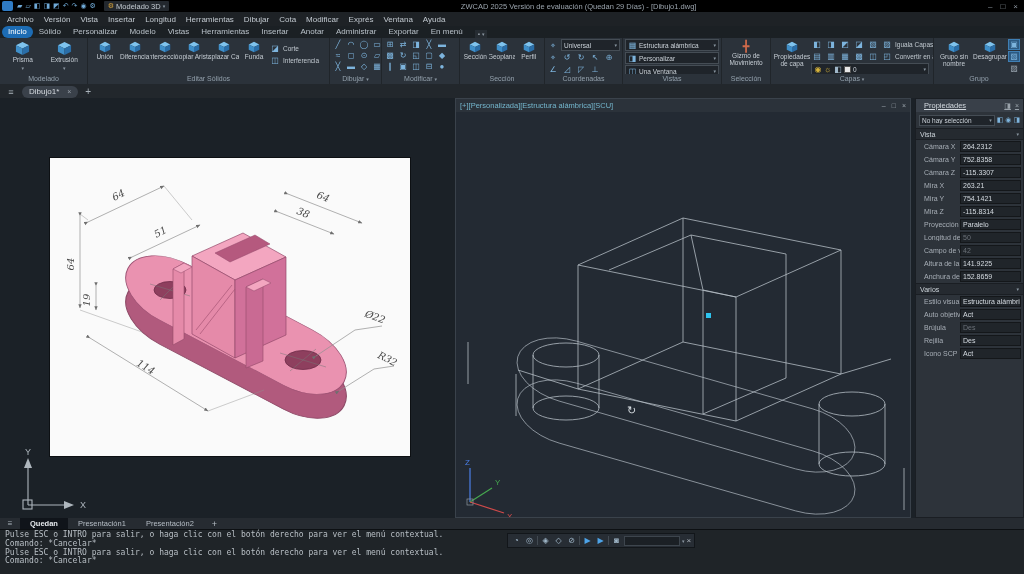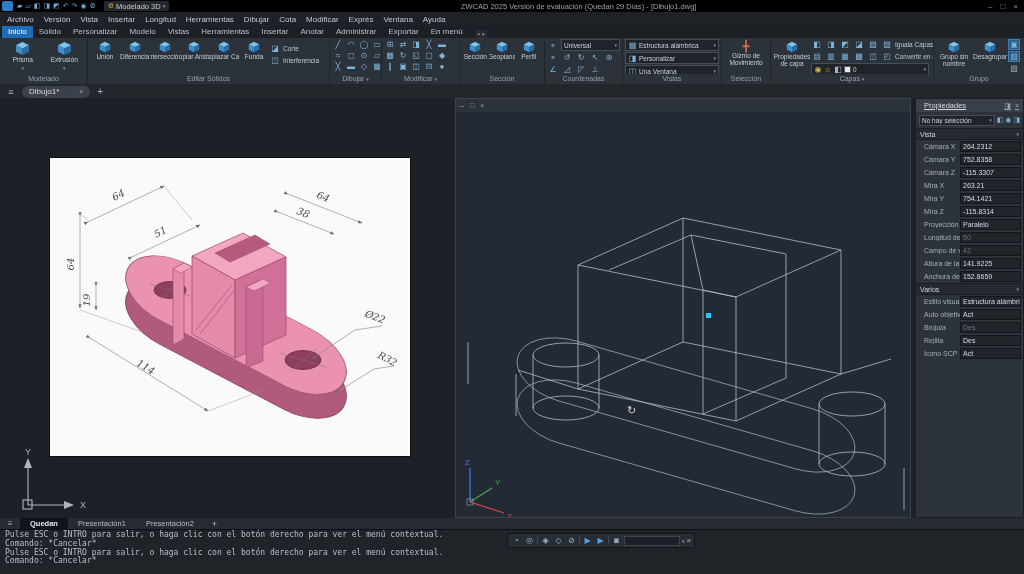--- a/index.html
+++ b/index.html
@@ -18,21 +18,21 @@
   .tbtitle { flex:1; text-align:center; font-size:7.5px; color:#9aa3ac; white-space:nowrap; overflow:hidden; }
   .winb { display:flex; gap:8px; margin-right:6px; }
   .winb span { font-size:8px; color:#8d969f; }
 
   
   .menubar { position:absolute; left:0; top:12px; width:1024px; height:14px; background:#1e2226; display:flex; align-items:center; padding-left:2px; }
   .menubar span { font-size:8px; color:#c2c9d0; padding:0 5px; }
 
   
   .tabrow { position:absolute; left:0; top:26px; width:1024px; height:12px; background:#1b2024; display:flex; align-items:flex-end; padding-left:2px; }
-  .tabrow .rtab { font-size:8px; color:#b8c0c8; padding:1px 6px 2px; }
+  .tabrow .rtab { font-size:8px; color:#b8c0c8; padding:1px 6px 2px;border-radius:6px; }
   .tabrow .rtab.act { background:#1d6cb4; color:#fff; }
   .rtoggle { display:flex; align-items:center; gap:2px; margin-left:6px; font-size:6px; color:#9aa3ab; background:#262c32; padding:1px 3px; }
 
   
   .ribbon { position:absolute; left:0; top:38px; width:1024px; height:46px; background:#2b323a; display:flex; }
   .grp { height:46px; border-right:1px solid #20252a; display:flex; flex-direction:column; }
   .grp-body { flex:1; display:flex; padding:1px 2px 0; overflow:hidden; }
   .grp-label { height:10px; font-size:7px; color:#93a0ac; text-align:center; line-height:10px; white-space:nowrap; }
   .bigbtn { flex:1; display:flex; flex-direction:column; align-items:center; justify-content:flex-start; padding-top:2px; gap:1px; font-size:6.5px; color:#c6cdd4; text-align:center; line-height:6.5px; overflow:hidden; }
   .bigbtn .blbl { white-space:nowrap; }
@@ -45,21 +45,21 @@
   .stackcol { display:flex; flex-direction:column; gap:1px; justify-content:flex-start; }
   .srow { display:flex; align-items:center; gap:2px; font-size:6.5px; color:#c0c8cf; white-space:nowrap; }
   .combo { background:#1f242a; border:1px solid #454d55; font-size:6.5px; color:#ccd3da; display:flex; align-items:center; padding:0 2px; gap:2px; height:12px; }
   .combo .cfill { flex:1; white-space:nowrap; overflow:hidden; }
   .swatch { width:7px; height:7px; background:#e8e8e8; border:1px solid #555; }
   .bluebtn { background:#2d5a82; border:1px solid #3f7fb4; }
 
   
   .doctabs { position:absolute; left:0; top:84px; width:1024px; height:14px; background:#22272c; display:flex; align-items:flex-end; }
   .dmenu { width:22px; height:12px; text-align:center; font-size:9px; color:#aab3bb; line-height:12px; }
-  .dtab { display:flex; align-items:center; gap:20px; background:#3a414a; color:#d6dbe0; font-size:8px; padding:1px 7px 2px; height:12px;border-radius:6px; }
+  .dtab { display:flex; align-items:center; gap:8px; background:#3a414a; color:#d6dbe0; font-size:8px; padding:1px 7px 2px; height:12px;border-radius:6px; }
   .dtab .x { font-size:7px; color:#98a1aa; }
   .dplus { font-size:10px; color:#aab3bb; padding:0 7px; line-height:12px; }
 
   
   .main { position:absolute; left:0; top:98px; width:1024px; height:420px; background:#1b2127; }
   .refimg { position:absolute; left:50px; top:60px; width:360px; height:298px; background:#fafafa; box-shadow:0 0 0 1px #0d1013; }
   .lucs { position:absolute; left:6px; top:348px; }
 
   .vpwin { position:absolute; left:455px; top:0; width:456px; height:420px; border:1px solid #3a424b; background:#232a33; }
   .vptitle { height:13px; background:#2b323a; display:flex; align-items:center; padding:0 4px; }
@@ -520,20 +520,21 @@
         <line x1="22" y1="59" x2="62" y2="59"></line>
         <path d="M58,55 L68,59 L58,63" fill="#aeb6bd" stroke="none"></path>
         <rect x="17" y="54" width="9" height="9"></rect>
       </g>
       <text x="19" y="9" fill="#aeb6bd" font-size="9">Y</text>
       <text x="74" y="62" fill="#aeb6bd" font-size="9">X</text>
     </svg>
 
     <div class="vpwin">
       <div class="vptitle">
+        <span class="vt">[+][Personalizada][Estructura alámbrica][SCU]</span>
         <span class="vwb">
           <span>–</span>
           <span>□</span>
           <span>×</span>
         </span>
       </div>
       <svg class="vpcanvas" viewBox="0 0 454 405">
         <rect x="0" y="0" width="454" height="405" fill="#232a33"></rect>
         <g stroke="#b4bcc4" stroke-width="0.8" fill="none">
 

